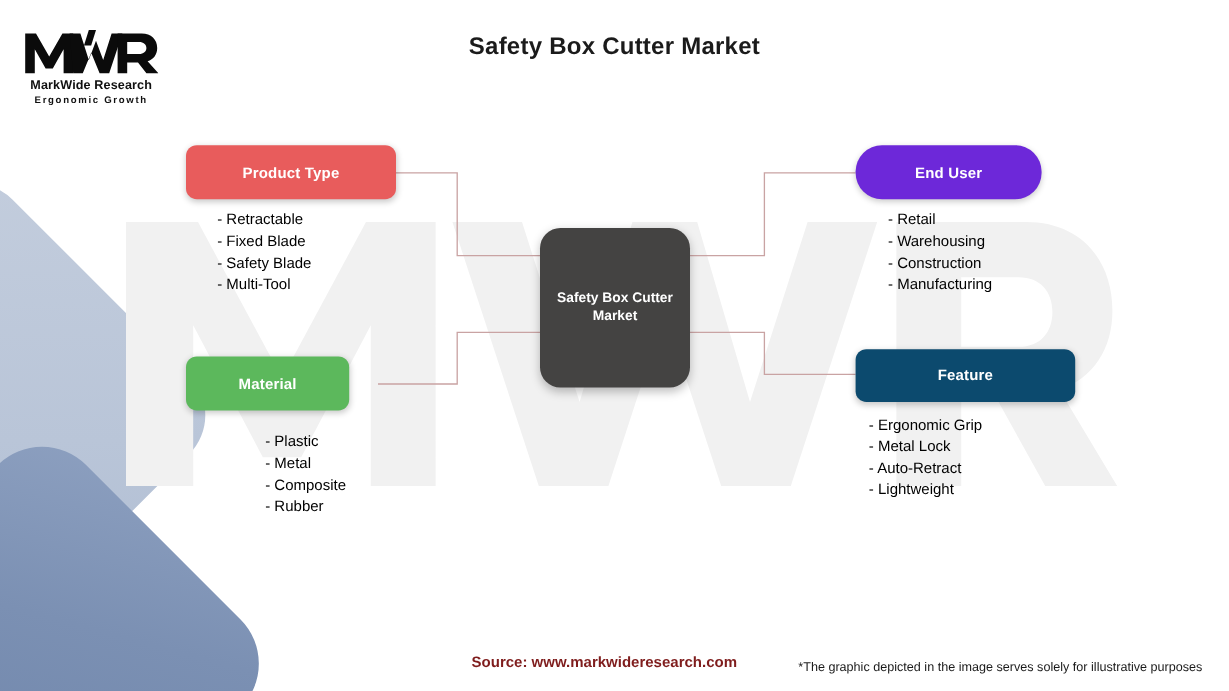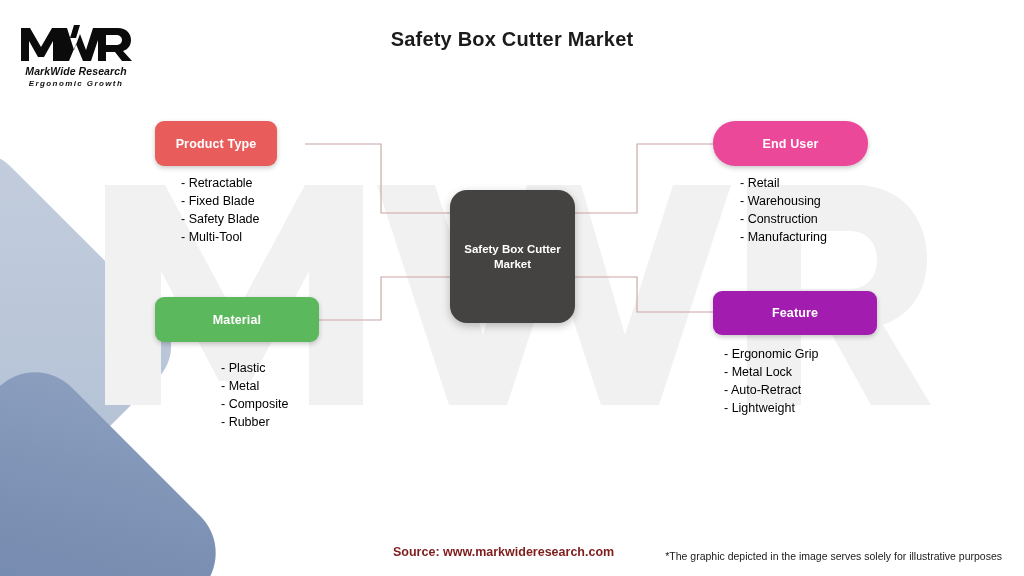--- a/index.html
+++ b/index.html
@@ -33,21 +33,21 @@
   
   .watermark{
     position:absolute;
     left:95px; top:175px;
     width:840px; height:240px;
     opacity:1;
   }
   .watermark svg{ width:100%; height:100%; display:block; }
 
   
-  #logo{ position:absolute; left:14px; top:24px; width:124px;font-style:italic; }
+  #logo{ position:absolute; left:14px; top:24px; width:124px; }
   #logo .mark{ display:block; width:112px; height:40px; margin-left:6px; }
   #logo .name{
     font-size:10.5px; font-weight:bold; color:#101010;
     letter-spacing:.1px; text-align:center; line-height:12px;
     margin-top:1px;
   }
   #logo .tagline{
     font-size:8px; font-weight:bold; color:#101010;
     letter-spacing:1.4px; text-align:center; margin-top:2px;
   }
@@ -73,30 +73,30 @@
     letter-spacing:.15px;
     box-shadow:0 2px 5px rgba(0,0,0,.22);
   }
   .cat-list{
     position:absolute;
     font-size:12.5px; color:#000000; line-height:18px;
     white-space:nowrap;
   }
   .cat-list div{ padding:0; }
 
-  #box-product  { left:155px; top:121px; width:122px; height:45px; background:#e85c5c; }
+  #box-product  { left:155px; top:121px; width:175px; height:45px; background:#e85c5c; }
   #list-product { left:181px; top:174px; }
 
-  #box-enduser  { left:713px; top:121px; width:155px; height:45px; background:#ec4899;border-radius:22px; }
+  #box-enduser  { left:713px; top:121px; width:155px; height:45px; background:#6d28d9;border-radius:22px; }
   #list-enduser { left:740px; top:174px; }
 
-  #box-material { left:155px; top:297px; width:164px; height:45px; background:#5cb85c; }
+  #box-material { left:155px; top:297px; width:136px; height:45px; background:#5cb85c; }
   #list-material{ left:181px; top:359px;margin-left:40px; }
 
-  #box-feature  { left:713px; top:291px; width:164px; height:44px; background:#a21caf; }
+  #box-feature  { left:713px; top:291px; width:183px; height:44px; background:#0c4a6e; }
   #list-feature { left:724px; top:345px; }
 
   #center-node{
     position:absolute; left:450px; top:190px; width:125px; height:133px;
     background:#444342; border-radius:17px;
     display:flex; align-items:center; justify-content:center;
     box-shadow:0 3px 8px rgba(0,0,0,.25);
   }
   #center-node .center-label{
     color:#ffffff; font-weight:bold; font-size:11.5px;

